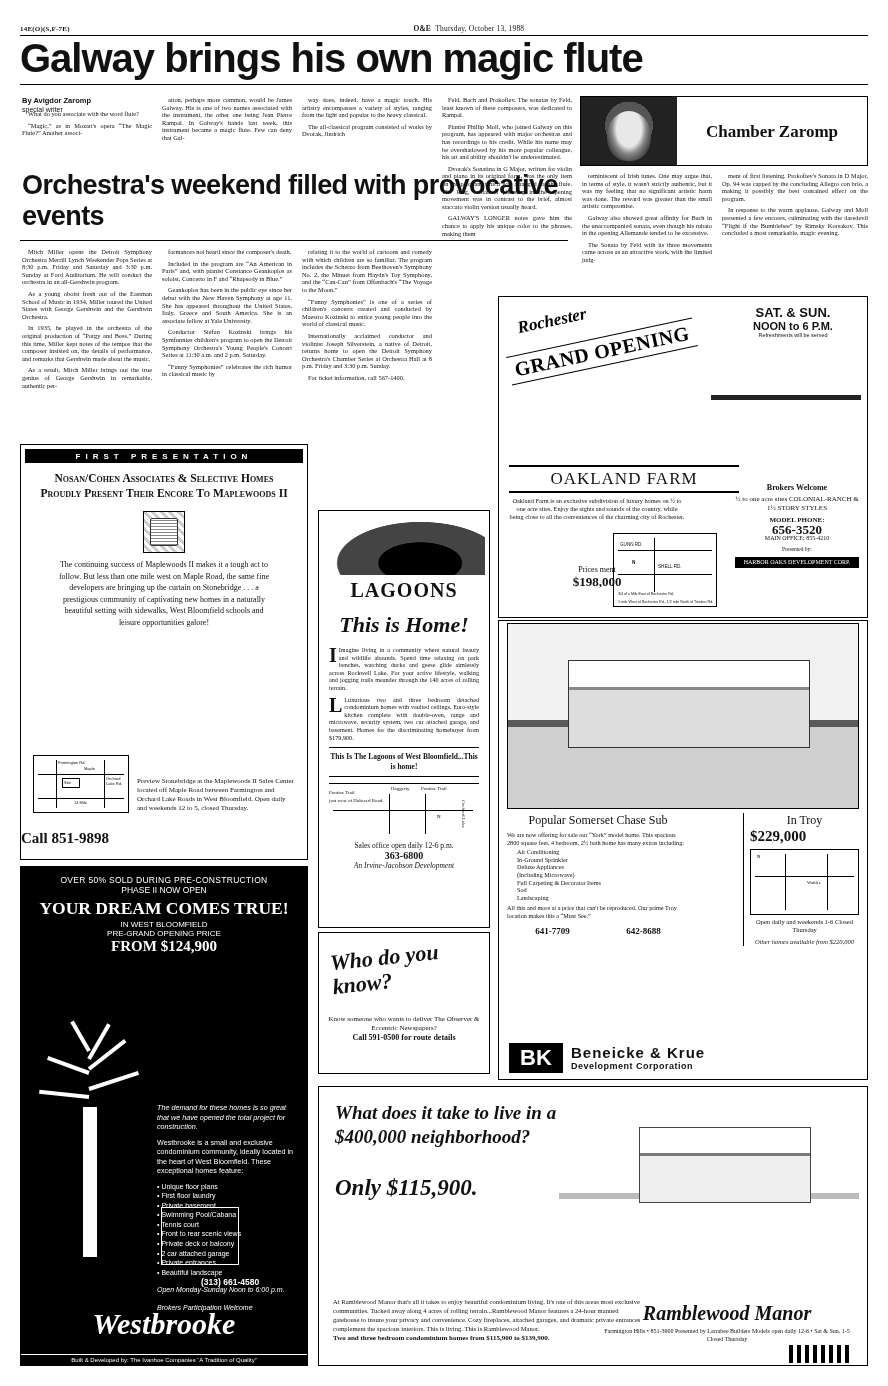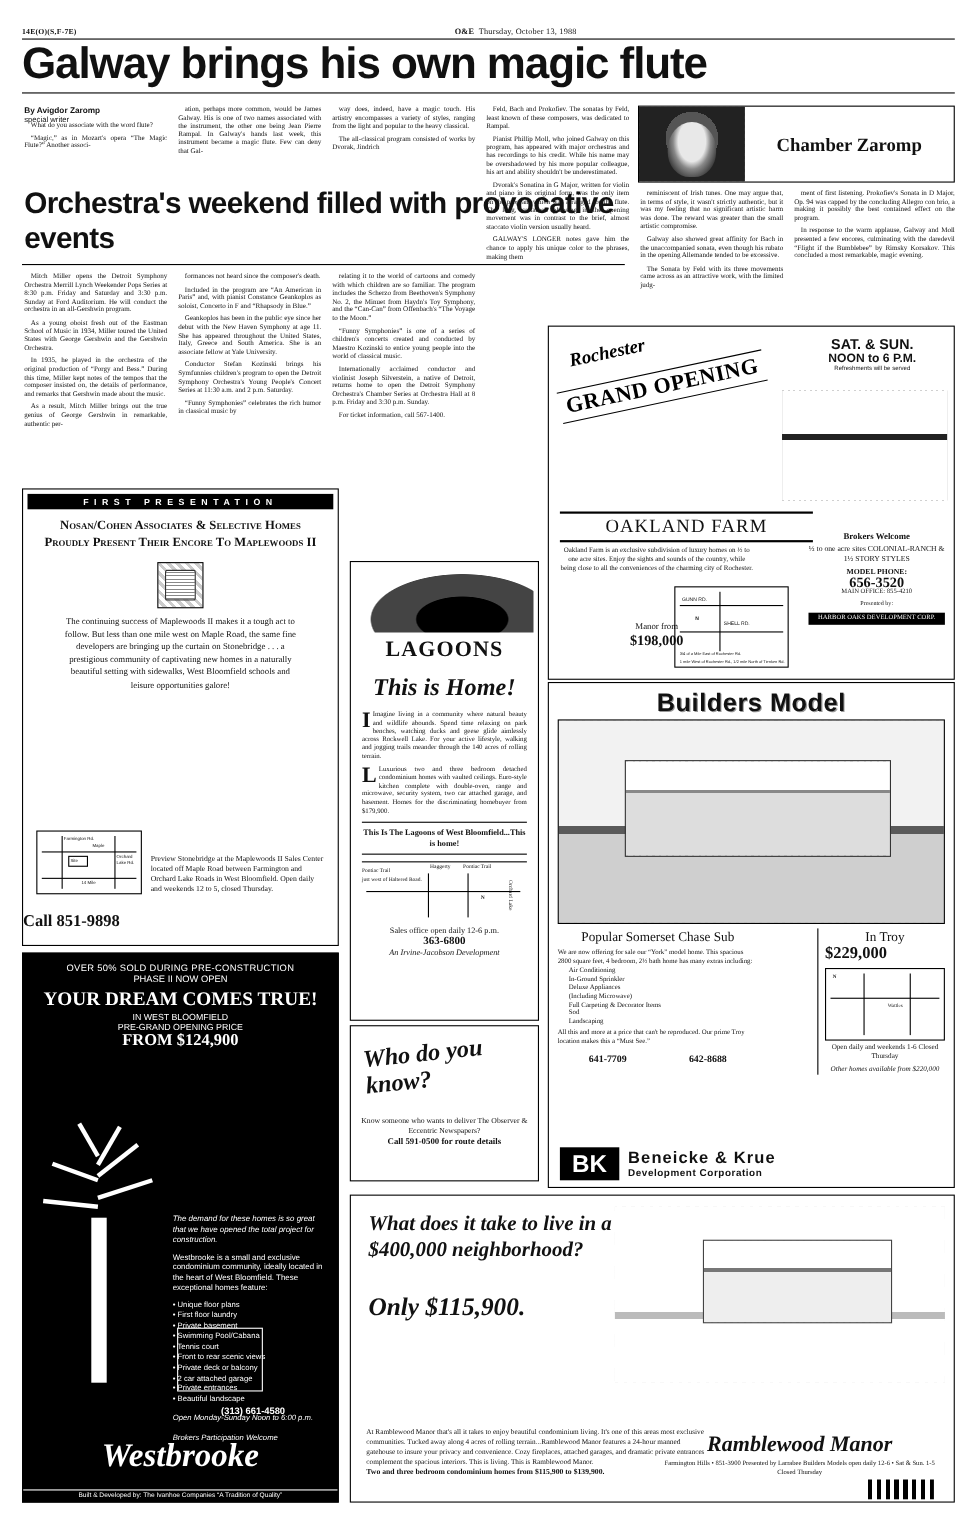--- a/index.html
+++ b/index.html
@@ -523,21 +523,21 @@
     </div>
     <div class="of-satsun">
       <div class="d1">SAT. &amp; SUN.</div>
       <div class="d2">NOON to 6 P.M.</div>
       <div class="d3">Refreshments will be served</div>
     </div>
     <div class="of-house"></div>
     <div class="of-logo">OAKLAND FARM</div>
     <div class="of-desc">Oakland Farm is an exclusive subdivision of luxury homes on ½ to one acre sites. Enjoy the sights and sounds of the country, while being close to all the conveniences of the charming city of Rochester.</div>
     <div class="of-price">
-      <span>Manor from</span>
+      <span>Prices ment</span>
       <div class="amt">$198,000</div>
     </div>
     <div class="of-map">
       <div style="position:absolute; left:6px; top:8px;">GUNN RD.</div>
       <div style="position:absolute; left:44px; top:30px;">SHELL RD.</div>
       <div style="position:absolute; left:18px; top:26px; font-weight:bold;">N</div>
       <div style="position:absolute; left:4px; bottom:2px; width:96px; font-size:3.6px;">1 mile West of Rochester Rd., 1/2 mile North of Tienken Rd.</div>
       <div style="position:absolute; left:4px; bottom:10px; width:96px; font-size:3.6px;">3/4 of a Mile East of Rochester Rd.</div>
       <div style="position:absolute; left:4px; top:16px; right:4px; height:1px; background:#000;"></div>
       <div style="position:absolute; left:4px; top:40px; right:4px; height:1px; background:#000;"></div>
@@ -548,21 +548,20 @@
       <div style="margin-top:3px;">½ to one acre sites COLONIAL-RANCH &amp; 1½ STORY STYLES</div>
       <div style="margin-top:3px; font-weight:bold;">MODEL PHONE:</div>
       <div class="ph">656-3520</div>
       <div style="font-size:6px;">MAIN OFFICE: 855-4210</div>
       <div style="font-size:5.5px; margin-top:2px;">Presented by:</div>
       <div class="blk">HARBOR OAKS DEVELOPMENT CORP.</div>
     </div>
   </div>
 
   <div class="ad" id="ad-builders">
-    <div class="bm-title">Builders Model</div>
     <div class="bm-photo"></div>
     <div class="bm-cols">
       <div class="bm-left">
         <div class="bm-h">Popular Somerset Chase Sub</div>
         <div class="bm-body">We are now offering for sale our “York” model home. This spacious 2800 square feet, 4 bedroom, 2½ bath home has many extras including:</div>
         <ul class="bm-list">
           <li>Air Conditioning</li>
           <li>In-Ground Sprinkler</li>
           <li>Deluxe Appliances</li>
           <li>(Including Microwave)</li>

